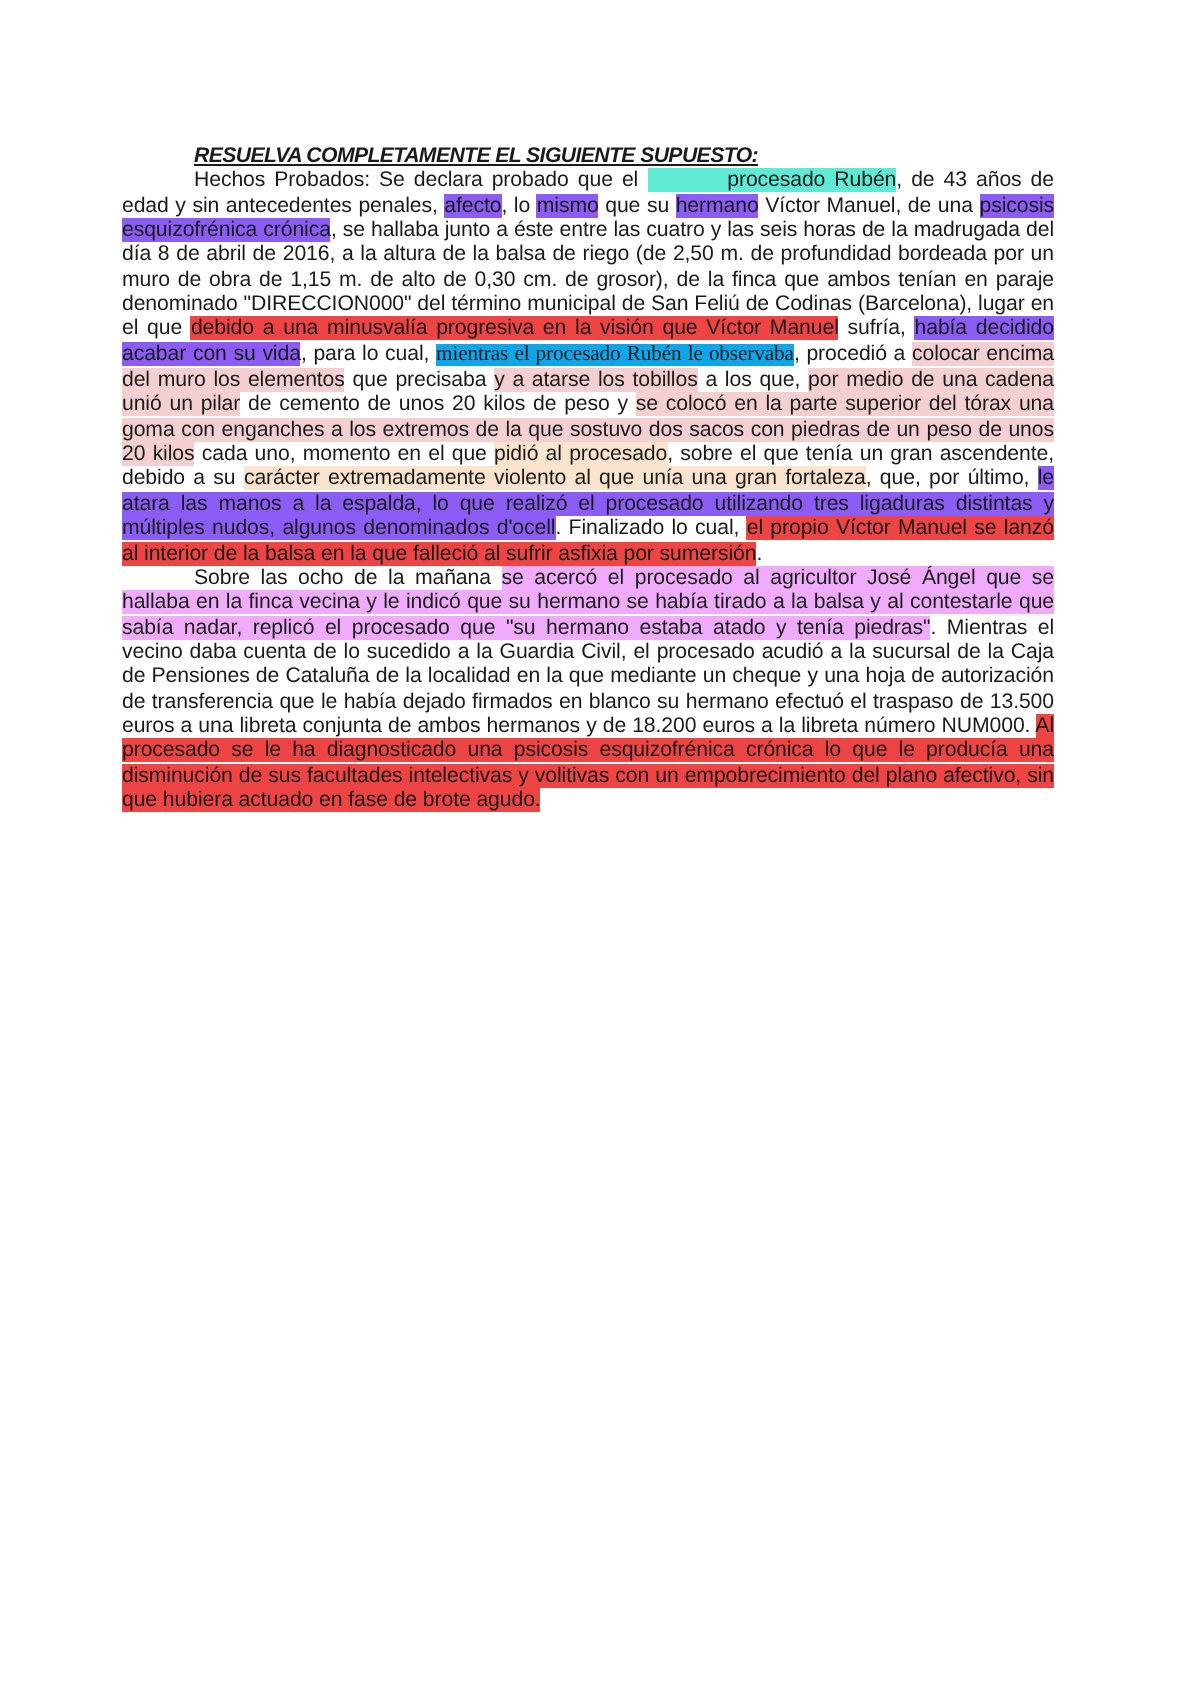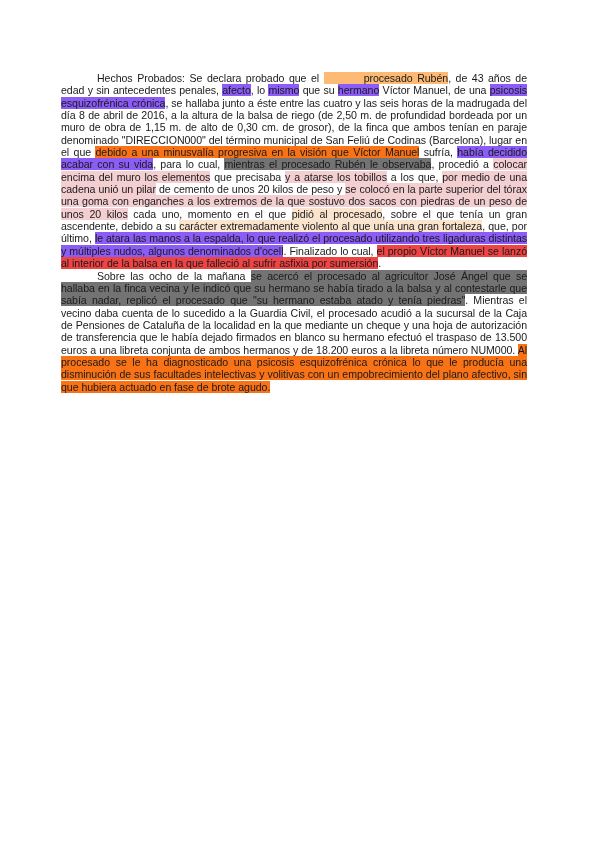--- a/index.html
+++ b/index.html
@@ -8,28 +8,29 @@
       position: absolute; left: 61px; top: 72px; width: 466px;
       font-family: "Liberation Sans", sans-serif;
       font-size: 10.6px; line-height: 12.35px; color: #1a1a1a;
       letter-spacing: -0.05px;
     }
     .title {
       font-weight: bold; font-style: italic; text-decoration: underline;
       padding-left: 36px; margin: 0; letter-spacing: -0.3px;
     }
     .para { text-align: justify; text-indent: 36px; margin: 0; }
-    .hl-gray { background: #fdba74; padding-left: 40px; }
+    .hl-gray { background: #5eead4; padding-left: 40px; }
     .hl-yellow { background: #8b5cf6; }
-    .hl-blue { background: #f97316; }
-    .hl-lavender { background: #737373; }
+    .hl-blue { background: #ef4444; }
+    .hl-lavender { background: #0ea5e9; font-family: Liberation Serif, serif; }
     .hl-pink { background: #f3cfd2; }
     .hl-orange { background: #fbe4cd; margin-top: 33px; }
     .hl-green { background: #ef4444; }
-    .hl-mauve { background: #737373; }
+    .hl-mauve { background: #f0abfc; }
   </style>
 </head>
 <body>
 
 <div class="page">
+  <p class="title">RESUELVA COMPLETAMENTE EL SIGUIENTE SUPUESTO:</p>
   <p class="para"><span>Hechos Probados: Se declara probado que el </span><span class="hl-gray">procesado Rubén</span><span>, de 43 años de edad y sin antecedentes penales, </span><span class="hl-yellow">afecto</span><span>, lo </span><span class="hl-yellow">mismo</span><span> que su </span><span class="hl-yellow">hermano</span><span> Víctor Manuel, de una </span><span class="hl-yellow">psicosis esquizofrénica crónica</span><span>, se hallaba junto a éste entre las cuatro y las seis horas de la madrugada del día 8 de abril de 2016, a la altura de la balsa de riego (de 2,50 m. de profundidad bordeada por un muro de obra de 1,15 m. de alto de 0,30 cm. de grosor), de la finca que ambos tenían en paraje denominado "DIRECCION000" del término municipal de San Feliú de Codinas (Barcelona), lugar en el que </span><span class="hl-blue">debido a una minusvalía progresiva en la visión que Víctor Manuel</span><span> sufría, </span><span class="hl-yellow">había decidido acabar con su vida</span><span>, para lo cual, </span><span class="hl-lavender">mientras el procesado Rubén le observaba</span><span>, procedió a </span><span class="hl-pink">colocar encima del muro los elementos</span><span> que precisaba </span><span class="hl-pink">y a atarse los tobillos</span><span> a los que, </span><span class="hl-pink">por medio de una cadena unió un pilar</span><span> de cemento de unos 20 kilos de peso y </span><span class="hl-pink">se colocó en la parte superior del tórax una goma con enganches a los extremos de la que sostuvo dos sacos con piedras de un peso de unos 20 kilos</span><span> cada uno, momento en el que </span><span class="hl-orange">pidió al procesado</span><span>, sobre el que tenía un gran ascendente, debido a su </span><span class="hl-orange">carácter extremadamente violento al que unía una gran fortaleza</span><span>, que, por último, </span><span class="hl-yellow">le atara las manos a la espalda, lo que realizó el procesado utilizando tres ligaduras distintas y múltiples nudos, algunos denominados d'ocell</span><span>. Finalizado lo cual, </span><span class="hl-green">el propio Víctor Manuel se lanzó al interior de la balsa en la que falleció al sufrir asfixia por sumersión</span><span>.</span></p>
   <p class="para"><span>Sobre las ocho de la mañana </span><span class="hl-mauve">se acercó el procesado al agricultor José Ángel que se hallaba en la finca vecina y le indicó que su hermano se había tirado a la balsa y al contestarle que sabía nadar, replicó el procesado que "su hermano estaba atado y tenía piedras"</span><span>. Mientras el vecino daba cuenta de lo sucedido a la Guardia Civil, el procesado acudió a la sucursal de la Caja de Pensiones de Cataluña de la localidad en la que mediante un cheque y una hoja de autorización de transferencia que le había dejado firmados en blanco su hermano efectuó el traspaso de 13.500 euros a una libreta conjunta de ambos hermanos y de 18.200 euros a la libreta número NUM000. </span><span class="hl-blue">Al procesado se le ha diagnosticado una psicosis esquizofrénica crónica lo que le producía una disminución de sus facultades intelectivas y volitivas con un empobrecimiento del plano afectivo, sin que hubiera actuado en fase de brote agudo.</span></p>
 </div>
 
 </body></html>

